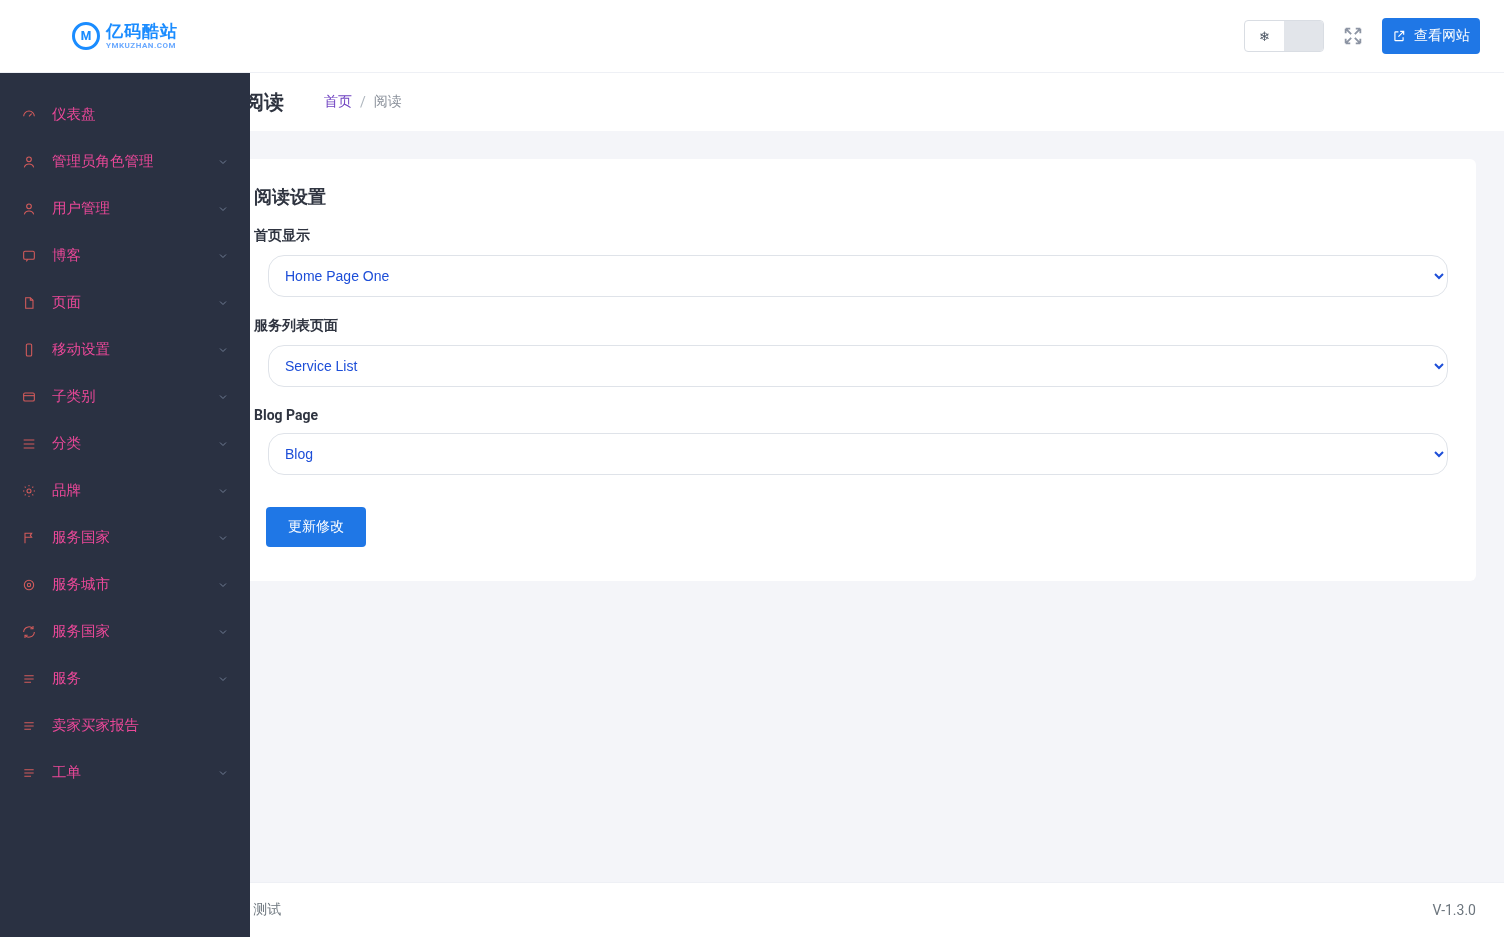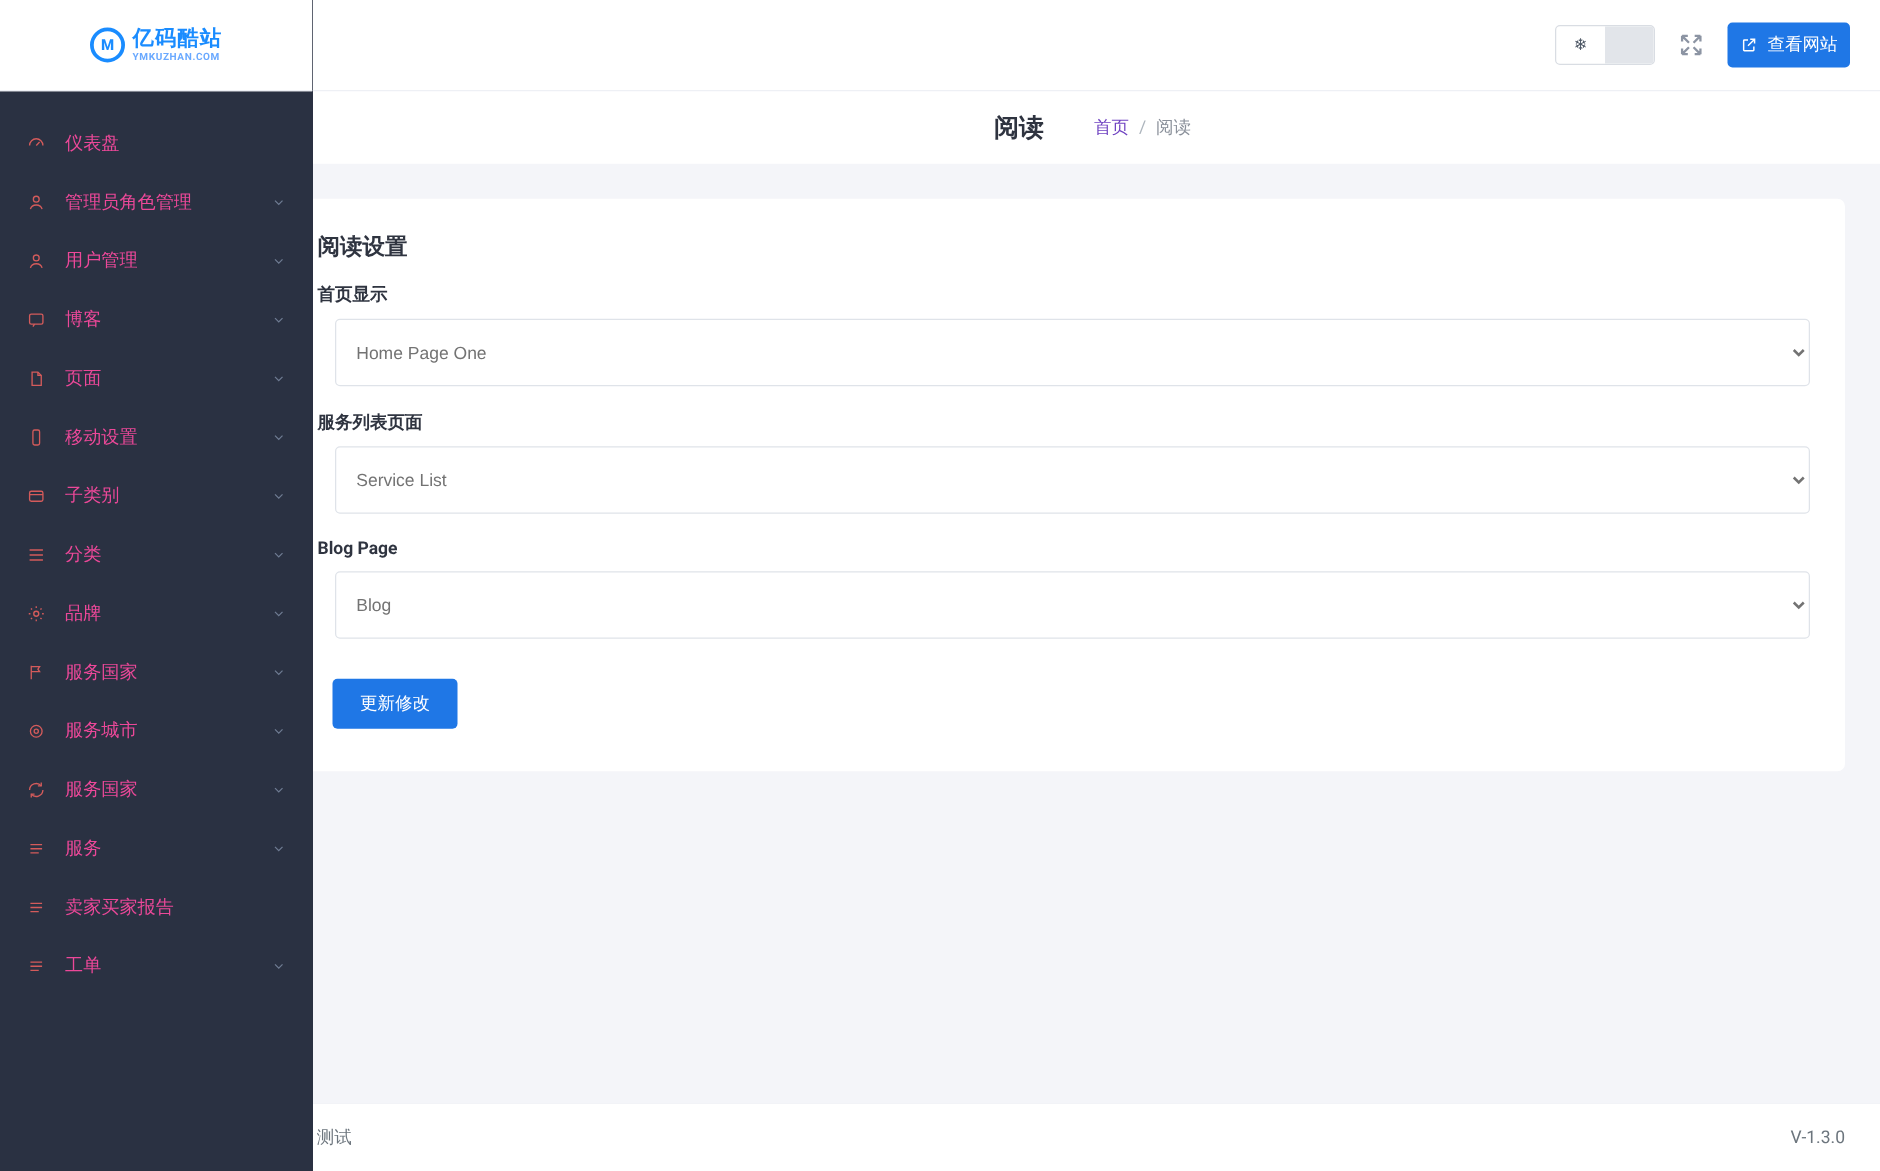--- a/index.html
+++ b/index.html
@@ -135,21 +135,20 @@
     display: flex;
     flex-direction: column;
   }
   .page-header {
     background: #fff;
     display: flex;
     align-items: center;
     justify-content: space-between;
     padding: 0 0 0 0;
     height: 58px;
-    flex-direction: column;
   }
   .page-header-left {
     display: flex; align-items: center; gap: 18px;
     padding-left: 0;
     height: 100%;
   }
   .page-title-fragment {
     font-size: 20px;
     color: #2f3440;
     font-weight: 600;
@@ -195,27 +194,27 @@
   .form-label {
     display: block;
     font-size: 14px;
     font-weight: 700;
     color: #2f3440;
     margin-bottom: 10px;
     margin-left: -14px;
   }
   .select {
     width: 100%;
-    height: 54px;
+    height: 42px;
     border: 1px solid #dfe3e9;
-    border-radius: 4px;
+    border-radius: 16px;
     background: #fff;
     padding: 0 12px;
     font-size: 14px;
-    color: #737373;
+    color: #1d4ed8;
     appearance: auto;
     cursor: pointer;
   }
   .submit-btn {
     background: #1f77e6;
     color: #fff;
     border: 0;
     border-radius: 4px;
     padding: 11px 22px;
     font-size: 14px;

